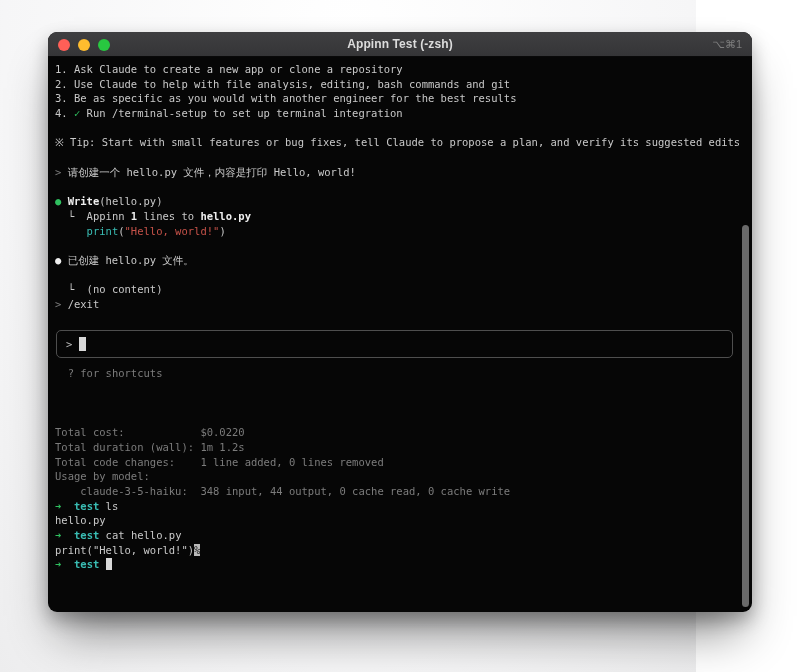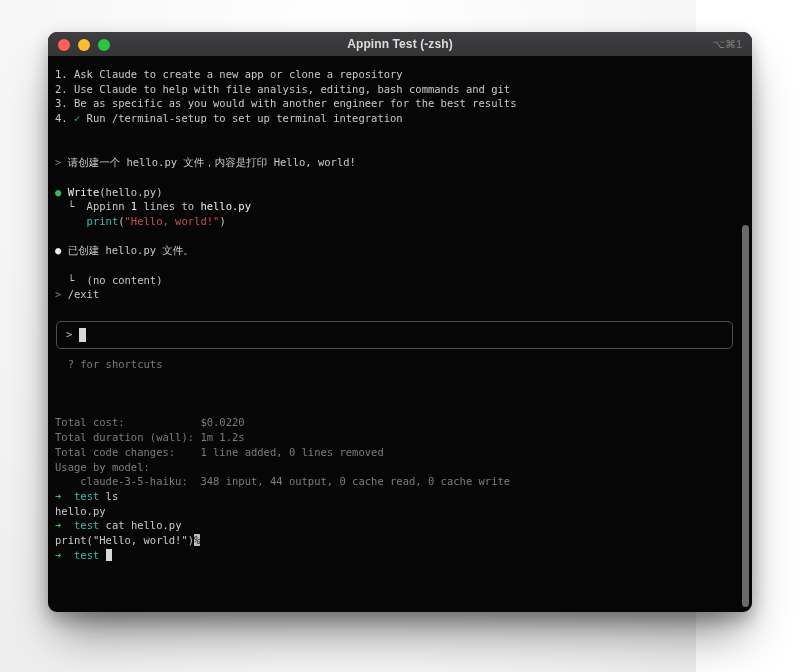--- a/index.html
+++ b/index.html
@@ -24,33 +24,33 @@
     display:flex; align-items:center; justify-content:center;
   }
   .lights { position:absolute; left:10px; top:0; height:25px; display:flex; align-items:center; gap:8px; }
   .light { width:12px; height:12px; border-radius:50%; }
   .light.red    { background:#ff5f57; }
   .light.yellow { background:#febc2e; }
   .light.green  { background:#28c840; }
   .title { color:#dcdcdc; font-size:12px; font-weight:bold; letter-spacing:0.1px; }
   .shortcut { position:absolute; right:10px; top:0; height:25px; display:flex; align-items:center; color:#7e7e7e; font-size:11px; }
   .screen {
-    position:relative; height:555px; padding:10px 7px 0 7px;
+    position:relative; height:555px; padding:5px 7px 0 7px;
     font-family:"DejaVu Sans Mono", monospace;
     font-size:10.5px; line-height:14.7px; color:#c9c9c9;
   }
   .term-line { white-space:pre; height:14.7px; }
   .seg { white-space:pre; }
   .c-normal { color:#c9c9c9; }
   .c-bright { color:#efefef; }
   .c-dim    { color:#7c7c7c; }
   .c-green  { color:#2fbf5f; }
   .c-cyan   { color:#3abdb4; }
   .c-red    { color:#c65249; }
-  .bold     { font-weight:normal;margin-top:8px; }
+  .bold     { font-weight:bold;margin-top:8px; }
   .inverse  { background:#b9b9b9; color:#141414; }
   .cursor   { background:#d8d8d8; color:transparent; }
   .input-box {
     height:28px; margin:4px 12px 8px 1px;
     border:1px solid #4e4e4e; border-radius:5px;
     display:flex; align-items:center; padding:0 9px;
   }
   .input-box .prompt { color:#bdbdbd; }
   .input-box .cursor { display:inline-block; width:7px; height:14px; }
   .scrollbar-thumb {
@@ -71,20 +71,21 @@
       </div>
       <div class="title">Appinn Test (-zsh)</div>
       <div class="shortcut">⌥⌘1</div>
     </div>
     <div class="screen">
         <div class="term-line"><span class="seg c-normal">1. Ask Claude to create a new app or clone a repository</span></div>
         <div class="term-line"><span class="seg c-normal">2. Use Claude to help with file analysis, editing, bash commands and git</span></div>
         <div class="term-line"><span class="seg c-normal">3. Be as specific as you would with another engineer for the best results</span></div>
         <div class="term-line"><span class="seg c-normal">4. </span><span class="seg c-green">✓</span><span class="seg c-normal"> Run /terminal-setup to set up terminal integration</span></div>
         <div class="term-line">&nbsp;</div>
+        <div class="term-line"><span class="seg c-normal">※ Tip: Start with small features or bug fixes, tell Claude to propose a plan, and verify its suggested edits</span></div>
         <div class="term-line">&nbsp;</div>
         <div class="term-line"><span class="seg c-dim">&gt; </span><span class="seg c-normal">请创建一个 hello.py 文件，内容是打印 Hello, world!</span></div>
         <div class="term-line">&nbsp;</div>
         <div class="term-line"><span class="seg c-green">● </span><span class="seg c-bright bold">Write</span><span class="seg c-normal">(hello.py)</span></div>
         <div class="term-line"><span class="seg c-normal">  └  Appinn </span><span class="seg c-bright bold">1</span><span class="seg c-normal"> lines to </span><span class="seg c-bright bold">hello.py</span></div>
         <div class="term-line"><span class="seg c-normal">     </span><span class="seg c-cyan">print</span><span class="seg c-normal">(</span><span class="seg c-red">"Hello, world!"</span><span class="seg c-normal">)</span></div>
         <div class="term-line">&nbsp;</div>
         <div class="term-line"><span class="seg c-bright">● </span><span class="seg c-normal">已创建 hello.py 文件。</span></div>
         <div class="term-line">&nbsp;</div>
         <div class="term-line"><span class="seg c-normal">  └  (no content)</span></div>

